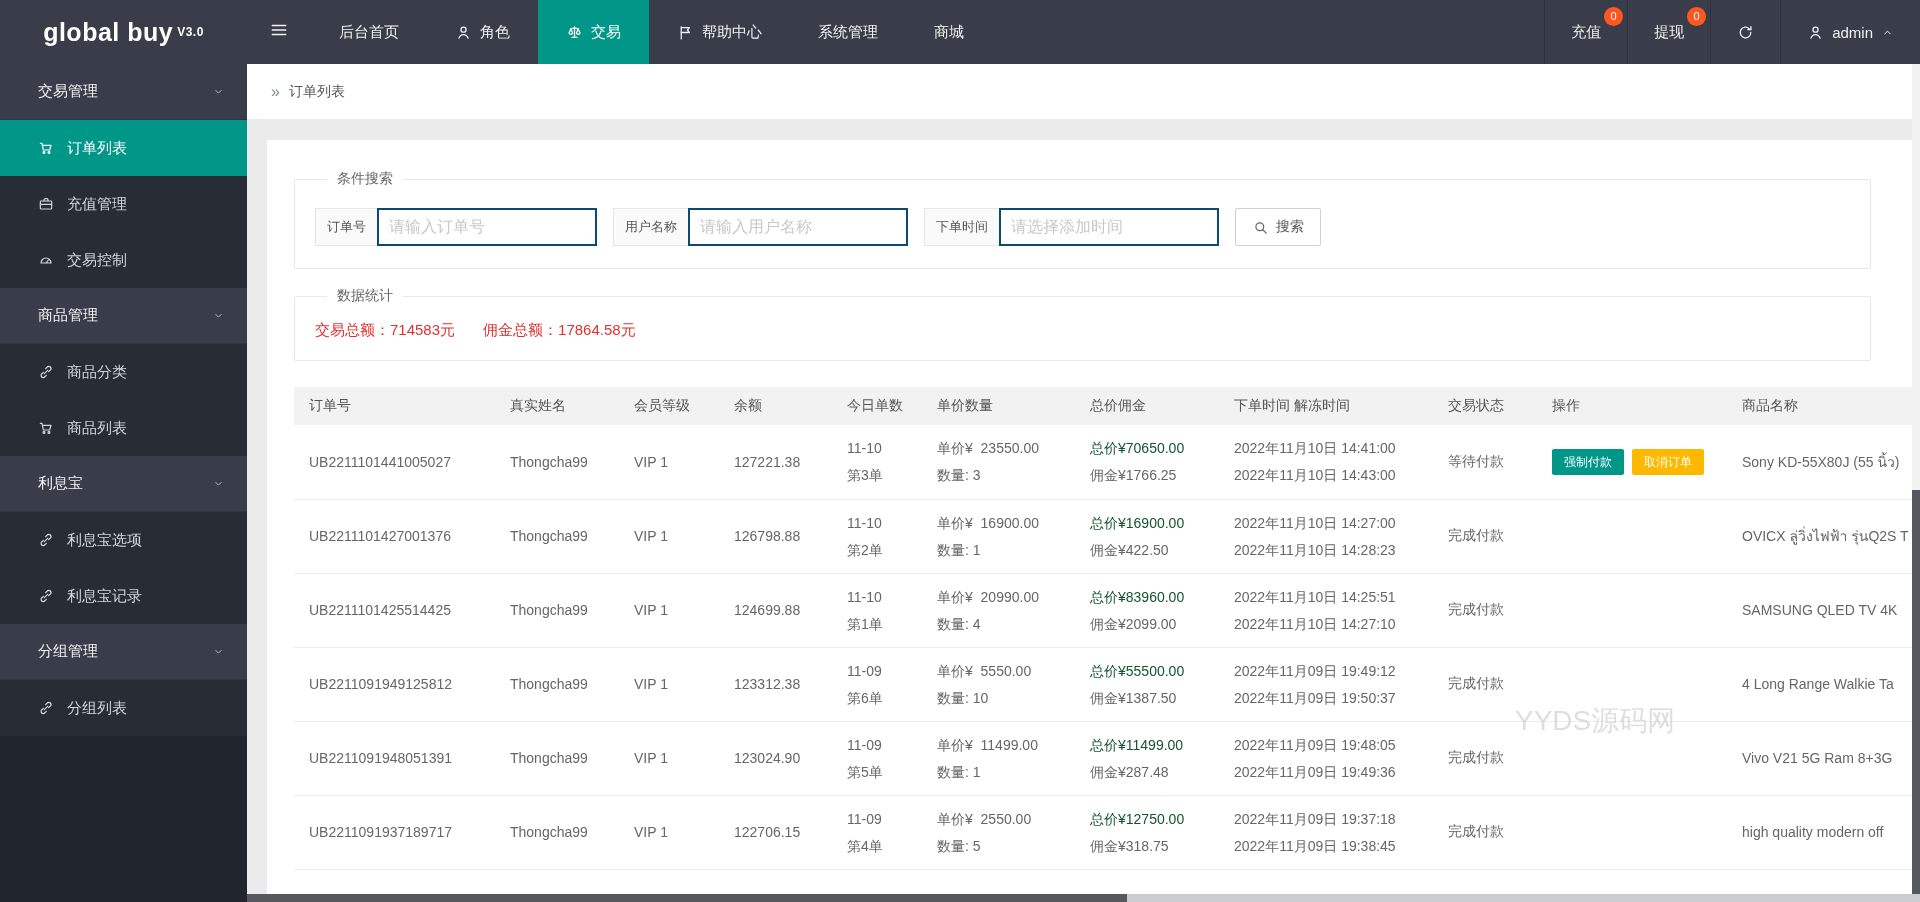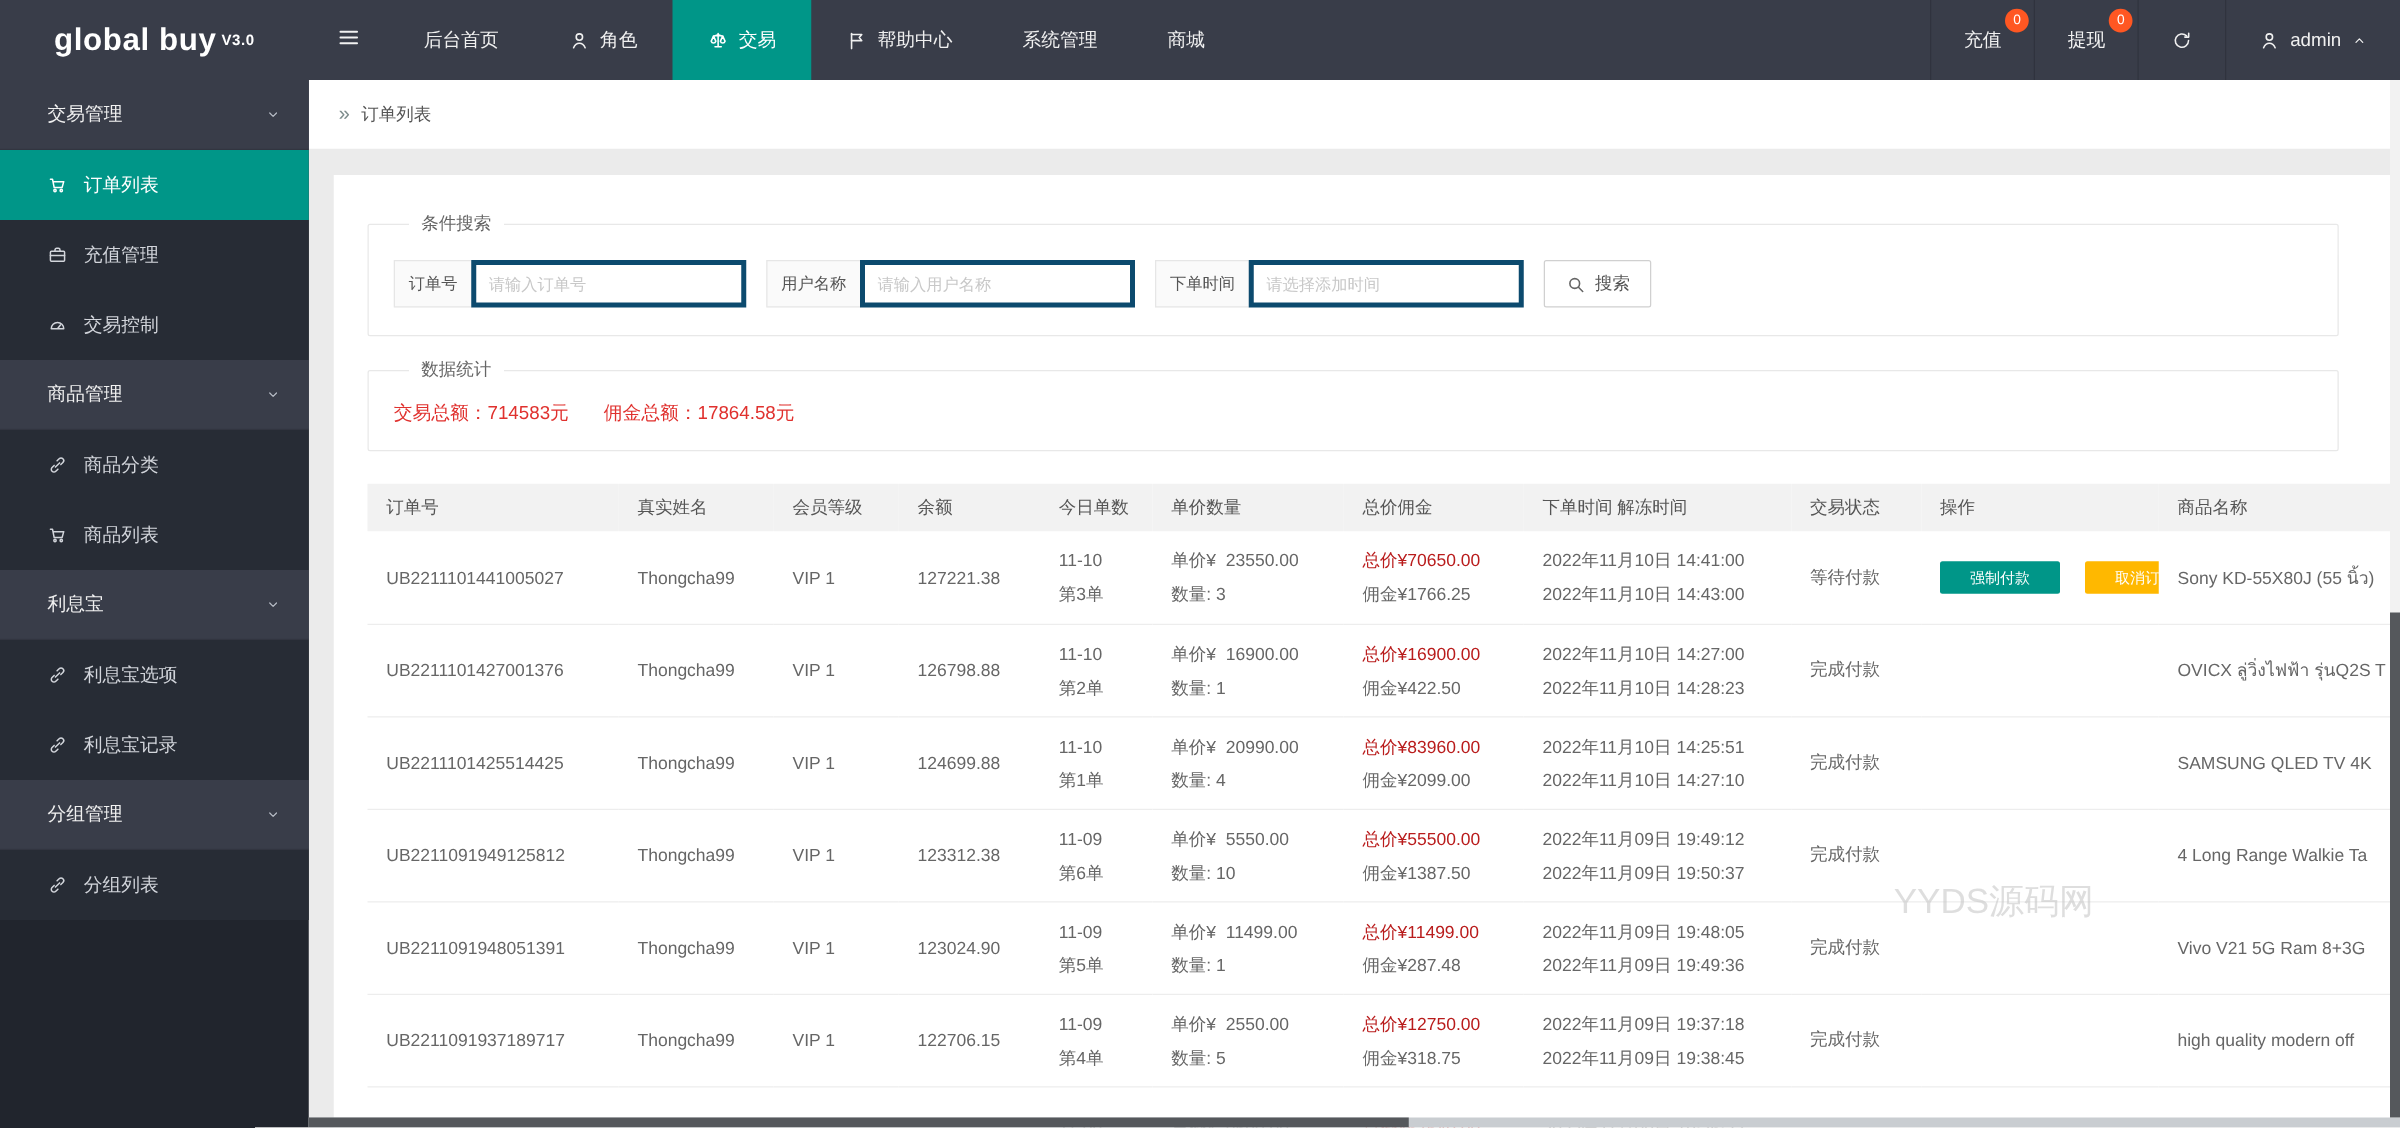--- a/index.html
+++ b/index.html
@@ -48,42 +48,42 @@
 
   fieldset { width:1577px; border:1px solid #e8e8e8; border-radius:2px;
     padding:20px 0 22px 20px; }
   legend { margin-left:12px; padding:0 10px; color:#666; font-size:14px; }
   .stats-fieldset { margin-top:18px; padding:16px 0 20px 20px; }
 
   .filter-row { display:flex; align-items:center; gap:16px; }
   .field-group { display:flex; }
   .field-label { height:38px; line-height:36px; padding:0 11px; background:#fafafa;
     border:1px solid #e6e6e6; color:#555; font-size:13px; white-space:nowrap; }
-  .field-input { width:220px; height:38px; margin-left:-1px; border:4px solid #0c4a6e;
-    padding:0 10px; font-size:13px; color:#4c1d95; outline:none; background:#fff; }
+  .field-input { width:220px; height:38px; margin-left:-1px; border:2px solid #0c4a6e;
+    padding:0 10px; font-size:16px; color:#4c1d95; outline:none; background:#fff; }
   .field-input::placeholder { color:#c8c8c8; }
   .search-btn { height:38px; display:flex; align-items:center; gap:7px; padding:12px 16px;
     background:#fff; border:1px solid #d0d0d0; border-radius:2px; font-size:14px;
     color:#555; cursor:pointer;font-family:Liberation Mono, monospace; }
   .search-btn .icon { color:#666; display:flex; }
 
   .stats-line { display:flex; gap:28px; font-size:15px; color:#e0312e; }
 
   
   .table-wrap { margin-top:26px; width:1693px; }
   table { border-collapse:collapse; table-layout:fixed; width:1693px; }
   thead th { background:#f2f2f2; height:38px; font-weight:normal; color:#555;
     font-size:14px; text-align:left; padding:0 0 0 15px; white-space:nowrap; }
   tbody td { height:74px; border-bottom:1px solid #ededed; color:#666; font-size:14px;
     padding:0 6px 0 15px; vertical-align:middle; white-space:nowrap; overflow:hidden; }
   .cell-line { line-height:20px; white-space:pre; }
   .cell-line + .cell-line { margin-top:7px; }
-  .red { color:#b91c1c; }
-  .btn { display:inline-block; padding:5px 24px; border-radius:2px; color:#fff;
-    font-size:12px; margin-right:20px; cursor:pointer; border:none; line-height:16px;font-family:Liberation Serif, serif; }
+  .red { color:#14532d; }
+  .btn { display:inline-block; padding:5px 12px; border-radius:2px; color:#fff;
+    font-size:12px; margin-right:8px; cursor:pointer; border:none; line-height:16px;font-family:Liberation Serif, serif; }
   .btn-teal { background:#009688; }
   .btn-yellow { background:#FFB800; }
 
   .watermark { position:absolute; left:1515px; top:702px; font-size:28px;
     color:#c9c9c9; opacity:.6; z-index:6; pointer-events:none; }
 
   
   .h-scrollbar { position:absolute; left:247px; right:0; bottom:0; height:8px;
     background:#c9cdd1; z-index:9; }
   .h-thumb { position:absolute; left:0; top:0; height:8px; width:880px; background:#55585c; }

